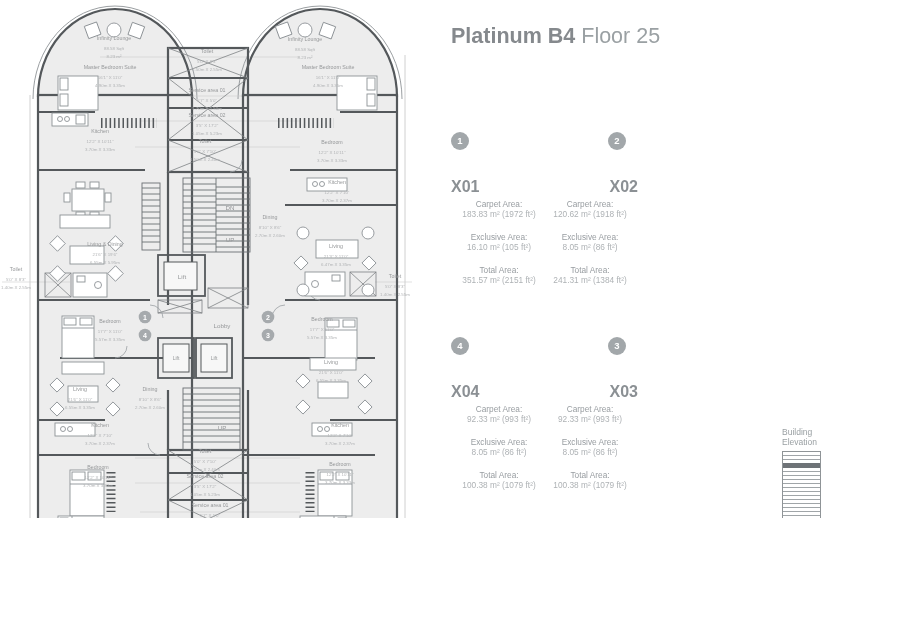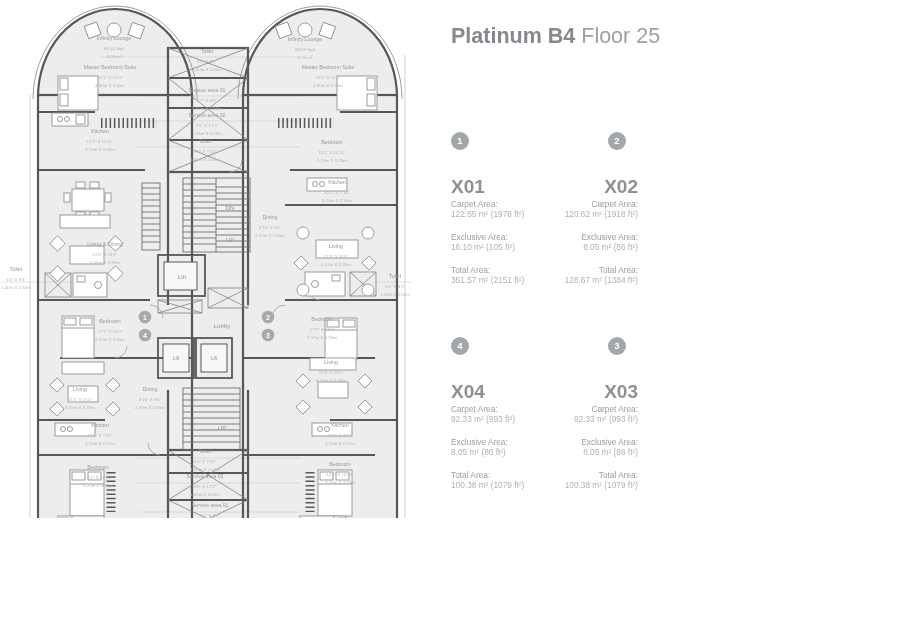--- a/index.html
+++ b/index.html
@@ -13,22 +13,22 @@
   .unit{position:absolute;width:96px;}
   .unit.ul{text-align:left;}
   .unit.ur{text-align:right;}
   .u0{left:451px;top:130px;}
   .u1{left:542px;top:130px;}
   .u2{left:451px;top:335px;}
   .u3{left:542px;top:335px;}
   .badge{width:18px;height:18px;border-radius:50%;background:#a2a7aa;color:#fff;
          font-size:9.5px;font-weight:bold;line-height:18px;text-align:center;display:inline-block;}
   .unit.ur .badge{margin-right:12px;}
-  .ucode{margin-top:27px;font-size:19px;font-weight:bold;color:#8b9094;line-height:19px;}
-  .ugroup{margin-top:13px;}
+  .ucode{margin-top:27px;font-size:16px;font-weight:bold;color:#8b9094;line-height:19px;}
+  .ugroup{margin-top:13px;text-align:center;}
   .ugroup.first{margin-top:3px;}
   .ulabel{font-size:8.3px;color:#989da1;line-height:10px;}
   .uvalue{font-size:8.3px;color:#aeb2b5;line-height:10px;}
   
   .elev{position:absolute;left:782px;top:427px;width:44px;}
   .elev-label{font-size:8.5px;color:#9aa0a3;line-height:10px;}
   .elev-bar{position:relative;margin-top:4px;width:37px;height:95px;border:1px solid #8f9497;
             background:repeating-linear-gradient(to bottom,#ffffff 0px,#ffffff 3px,#a0a5a8 3px,#a0a5a8 4px);}
   .elev-highlight{position:absolute;left:0;top:11px;width:100%;height:5px;background:#6e7377;}
   
@@ -378,21 +378,21 @@
 
   <div class="title">
     <span class="t-bold">Platinum B4</span><span class="t-reg">Floor 25</span>
   </div>
 
   <div class="unit ul u0">
     <div class="badge">1</div>
     <div class="ucode">X01</div>
     <div class="ugroup first">
       <div class="ulabel">Carpet Area:</div>
-      <div class="uvalue">122.55 m² (1978 ft²)</div>
+      <div class="uvalue">183.83 m² (1972 ft²)</div>
     </div>
     <div class="ugroup">
       <div class="ulabel">Exclusive Area:</div>
       <div class="uvalue">16.10 m² (105 ft²)</div>
     </div>
     <div class="ugroup">
       <div class="ulabel">Total Area:</div>
       <div class="uvalue">351.57 m² (2151 ft²)</div>
     </div>
   </div>
@@ -403,21 +403,21 @@
     <div class="ugroup first">
       <div class="ulabel">Carpet Area:</div>
       <div class="uvalue">120.62 m² (1918 ft²)</div>
     </div>
     <div class="ugroup">
       <div class="ulabel">Exclusive Area:</div>
       <div class="uvalue">8.05 m² (86 ft²)</div>
     </div>
     <div class="ugroup">
       <div class="ulabel">Total Area:</div>
-      <div class="uvalue">128.67 m² (1384 ft²)</div>
+      <div class="uvalue">241.31 m² (1384 ft²)</div>
     </div>
   </div>
 
   <div class="unit ul u2">
     <div class="badge">4</div>
     <div class="ucode">X04</div>
     <div class="ugroup first">
       <div class="ulabel">Carpet Area:</div>
       <div class="uvalue">92.33 m² (993 ft²)</div>
     </div>
@@ -441,20 +441,29 @@
     <div class="ugroup">
       <div class="ulabel">Exclusive Area:</div>
       <div class="uvalue">8.05 m² (86 ft²)</div>
     </div>
     <div class="ugroup">
       <div class="ulabel">Total Area:</div>
       <div class="uvalue">100.38 m² (1079 ft²)</div>
     </div>
   </div>
 
+  <div class="elev">
+    <div class="elev-label">
+      <div>Building</div>
+      <div>Elevation</div>
+    </div>
+    <div class="elev-bar">
+      <div class="elev-highlight"></div>
+    </div>
+  </div>
 
   <div class="disclaimer">The plans, specifications, images and other details herein are only indicative/conceptual which we reserve the right to change any or all of these in our sole discretion and are subject to grant of approval from relevant authorities. This printed material does not constitute an offer, an invitation to offer and/or commitment of any nature between us and the recipient. All images shown are artist impressions. Designs, cost, facilities, plans and specifications in static and/or interactive publicity material depict anticipated appearance of completed development. This information is presented as general information and no warranty is expressly or impliedly given that the completed development will comply in any degree with such artist's impression or anticipated appearance. The furniture's shown in the plan are only for the purposes of illustrating/indicating a possible layout.</div>
 
   <svg class="compass" width="60" height="74" viewBox="0 0 60 74">
     <circle cx="30" cy="38" r="20" stroke="#6a6f73" stroke-width="1.3" fill="none"></circle>
     <line x1="8" y1="42" x2="52" y2="34" stroke="#6a6f73" stroke-width="0.8"></line>
     <line x1="33" y1="16" x2="27" y2="60" stroke="#6a6f73" stroke-width="0.8"></line>
     <polygon points="9,42 30,36.3 30,39.7" fill="#4f5357"></polygon>
     <text x="4" y="45">N</text>
     <text x="34" y="12">E</text>

